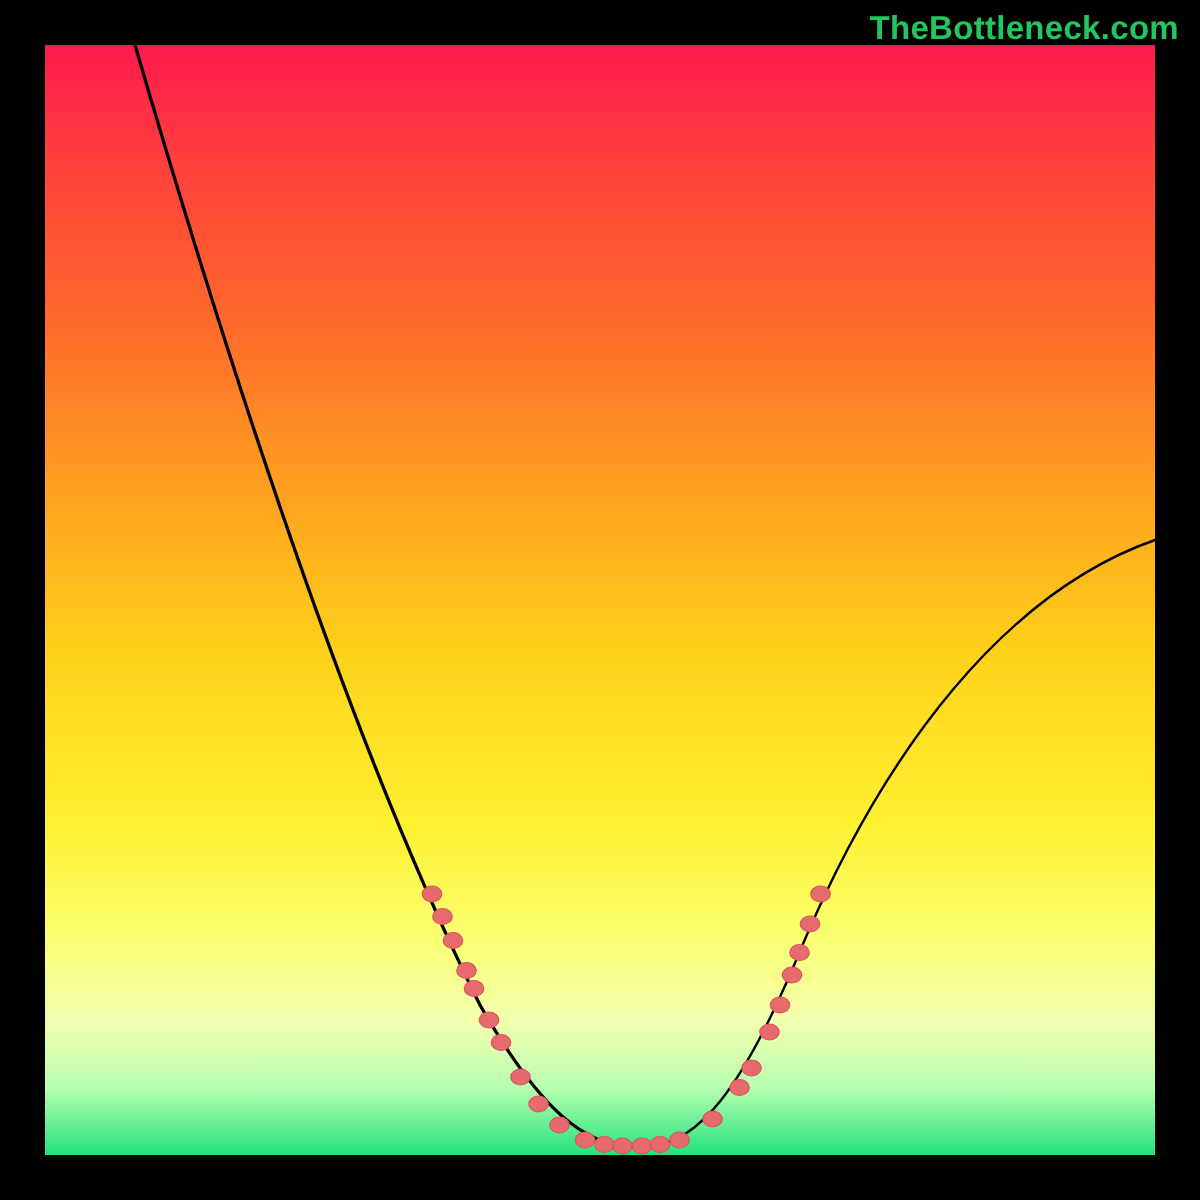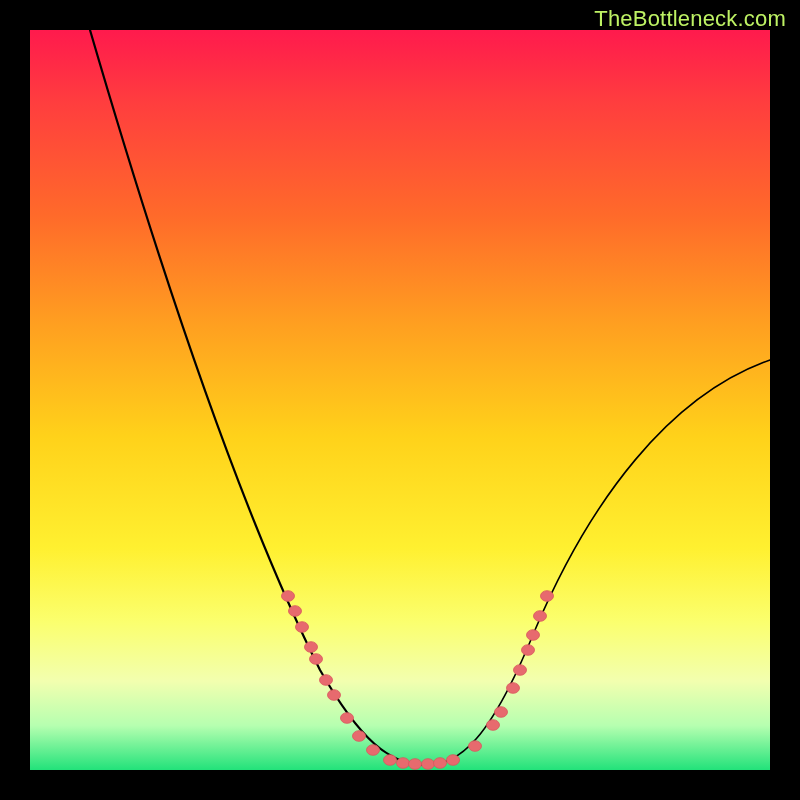--- a/index.html
+++ b/index.html
@@ -28,24 +28,24 @@
       #fbff6e 80%,
       #f2ffaf 88%,
       #b6ffb0 94%,
       #22e27a 100%
     );
   }
   .watermark {
     position: absolute;
     top: 6px;
     right: 14px;
-    color: #bef264;
+    color: #22c55e;
     font-size: 22px;
     letter-spacing: 0.2px;
-    font-weight: 400;
+    font-weight: 700;
     user-select: none;
   }
   svg {
     position: absolute;
     left: 30px;
     top: 30px;
     width: 740px;
     height: 740px;
     overflow: visible;
   }

